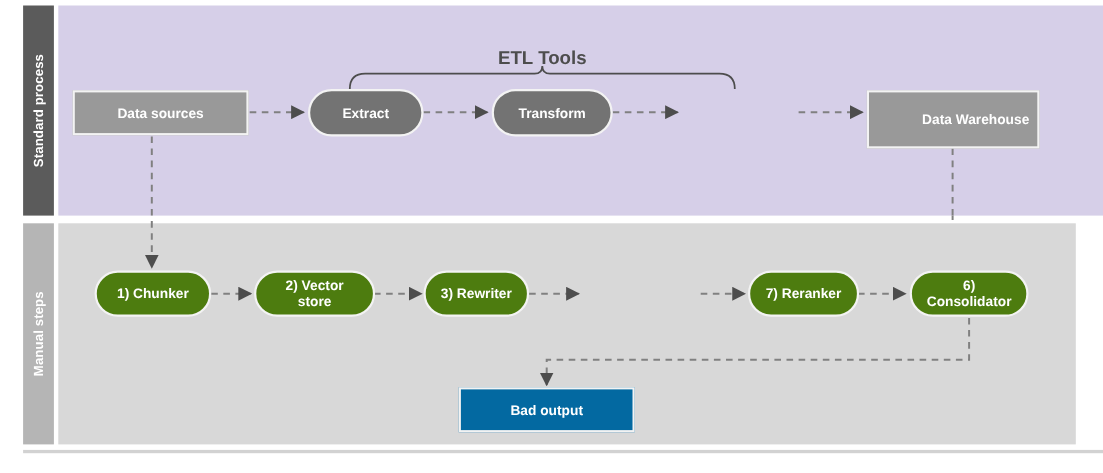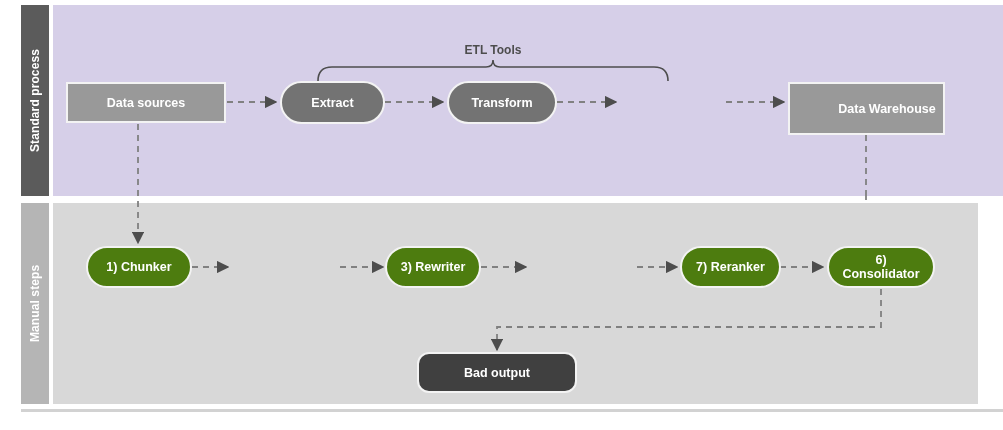--- a/index.html
+++ b/index.html
@@ -85,31 +85,31 @@
   }
   .node.pill-pink {
     background: #737373;
     border-radius: 22px;
   }
   .node.pill-gray {
     background: #4d7c0f;
     border-radius: 22px;
   }
   .node.warn {
-    background: #404040;
-    border-radius: 12px;
+    background: #0369a1;
+    border-radius: 0;
   }
   
   #etl-label {
     position: absolute;
     left: 418px; top: 43px;
     width: 150px;
     text-align: center;
     color: #4D4D4D;
-    font-size: 12px;
+    font-size: 17px;
     font-weight: bold;
   }
   svg.overlay {
     position: absolute;
     left: 0; top: 0;
     width: 1003px; height: 430px;
     pointer-events: none;
   }
 </style>
 </head>
@@ -165,20 +165,21 @@
 
   <div class="node pill-pink" style="left:280px; top:81px; width:105px; height:43px;">Extract</div>
 
   <div class="node pill-pink" style="left:447px; top:81px; width:110px; height:43px;">Transform</div>
 
 
   <div class="node rect" style="left:788px; top:82px; width:157px; height:53px;padding-left:41px;">Data Warehouse</div>
 
   <div class="node pill-gray" style="left:86px;  top:246px; width:106px; height:42px;">1) Chunker</div>
 
+  <div class="node pill-gray" style="left:231px; top:246px; width:110px; height:42px; padding:0 16px;">2) Vector store</div>
 
   <div class="node pill-gray" style="left:385px; top:246px; width:96px;  height:42px;">3) Rewriter</div>
 
 
   <div class="node pill-gray" style="left:680px; top:246px; width:101px; height:42px;">7) Reranker</div>
 
   <div class="node pill-gray" style="left:827px; top:246px; width:108px; height:42px; padding:0 10px;">6) Consolidator</div>
 
   <div class="node warn" style="left:417px; top:352px; width:160px; height:41px;">Bad output</div>
 

